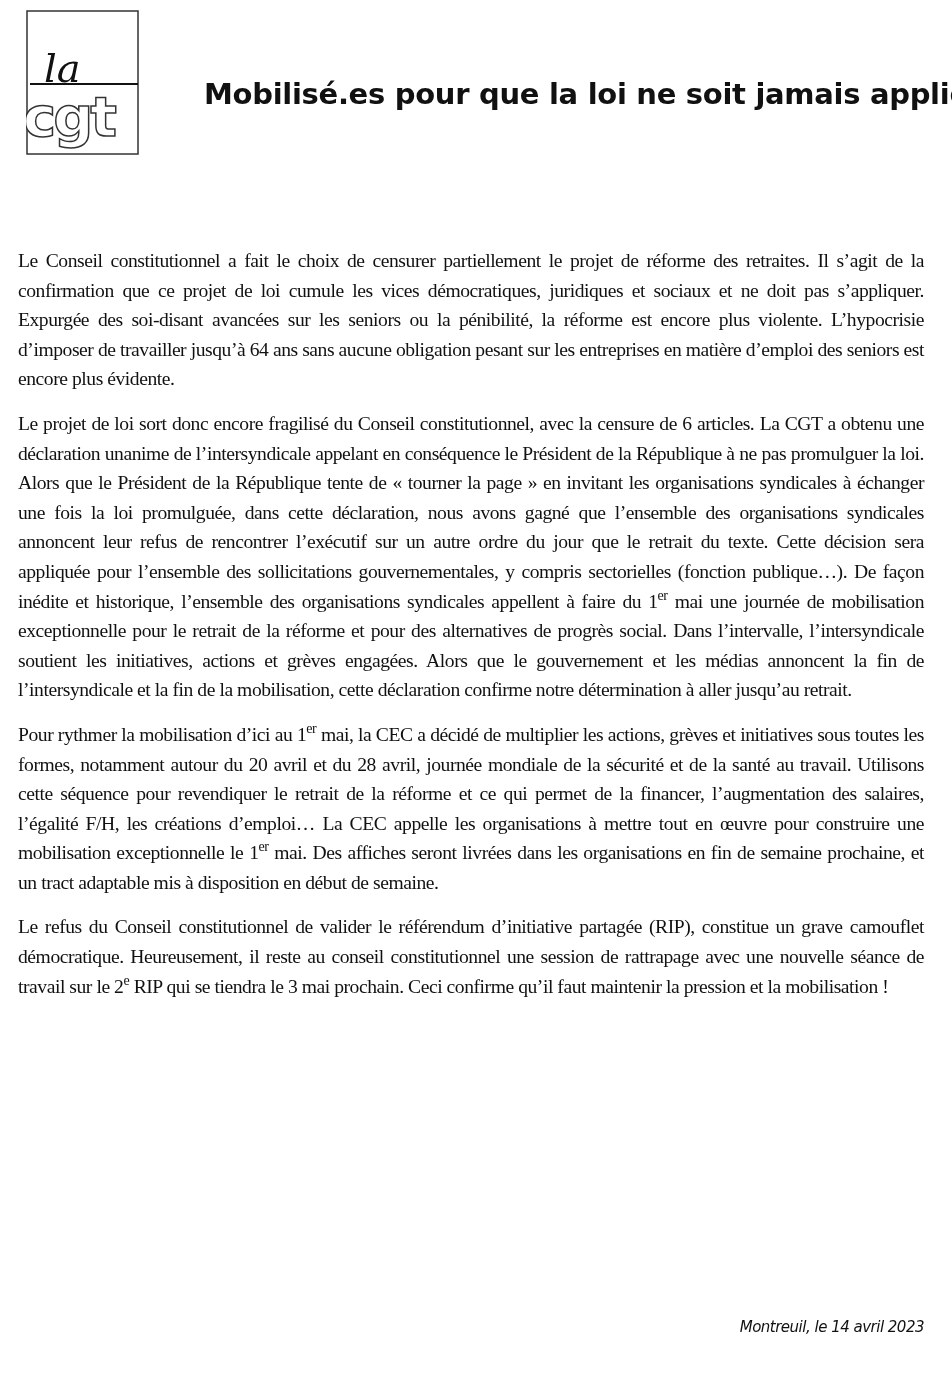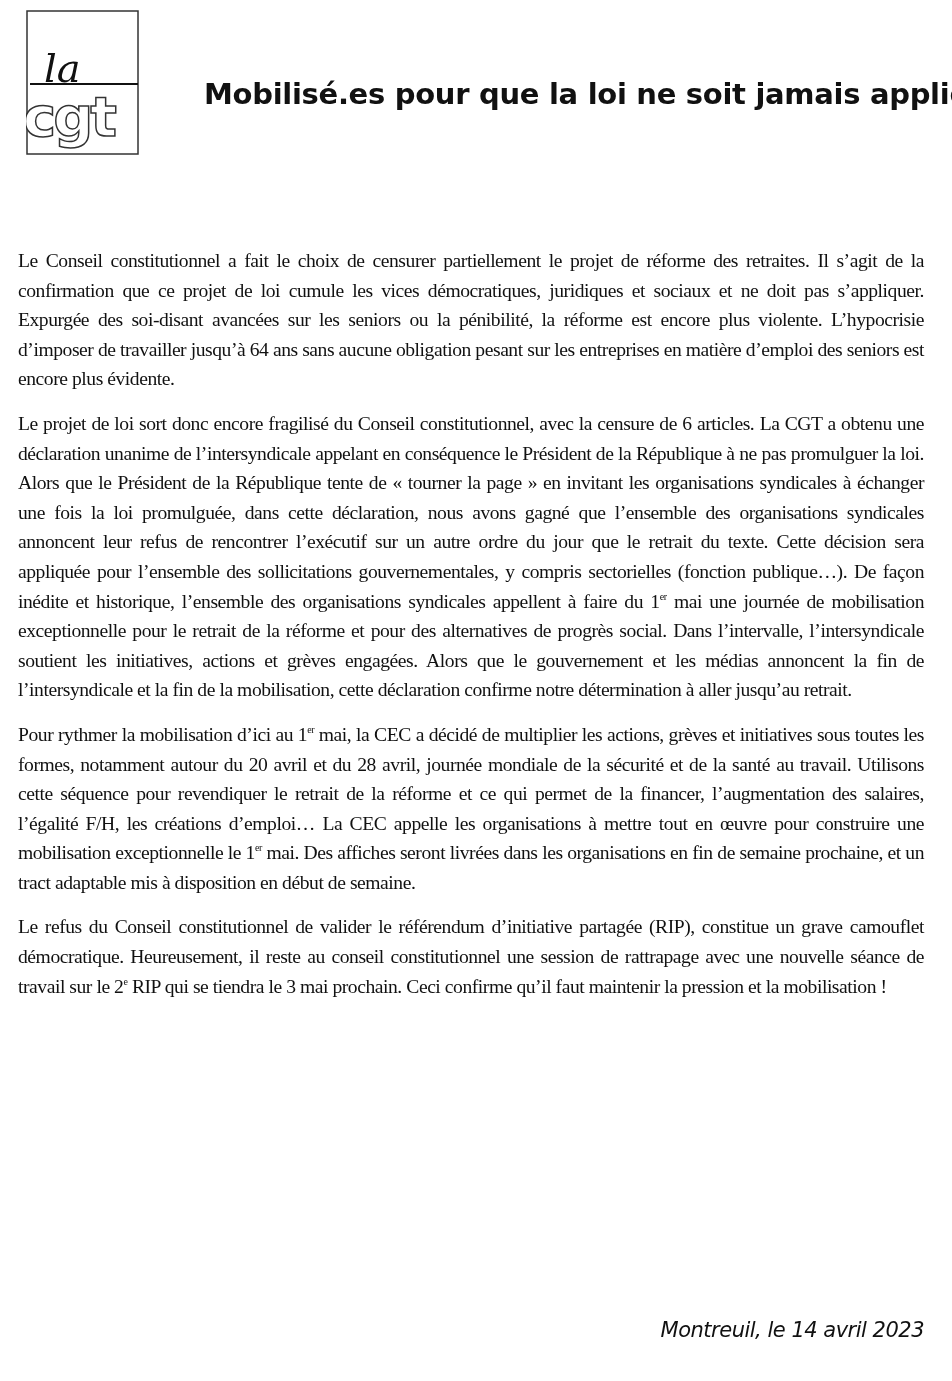--- a/index.html
+++ b/index.html
@@ -19,25 +19,25 @@
   .body-text {
     position: absolute; left: 18px; top: 246px; width: 906px;
   }
   .para {
     margin: 0 0 15px 0;
     font-family: Liberation Serif, serif;
     font-stretch: condensed;
     font-size: 19.6px; line-height: 29.6px; text-align: justify;
     letter-spacing: -0.45px; word-spacing: 0px;
   }
-  .para sup { font-size: 10px; line-height: 0; vertical-align: 8px; margin-top: 43px; }
+  .para sup { font-size: 14px; line-height: 0; vertical-align: 8px; margin-top: 43px; }
   .sign {
     position: absolute; right: 28px; top: 1318px;
     font-family: "DejaVu Sans", sans-serif; font-style: italic;
-    font-size: 21px; letter-spacing: -0.5px;
+    font-size: 15px; letter-spacing: -0.5px;
   }
 </style>
 </head>
 <body>
 
 <div class="logo">
   <svg width="113" height="145" viewBox="0 0 113 145" xmlns="http://www.w3.org/2000/svg">
     <rect x="1" y="1" width="111" height="143" fill="#ffffff" stroke="#333333" stroke-width="1.5"></rect>
     <text x="18" y="72" font-family="DejaVu Serif, serif" font-style="italic" font-size="40" fill="#111111">la</text>
     <line x1="4" y1="74" x2="112" y2="74" stroke="#111111" stroke-width="2"></line>

